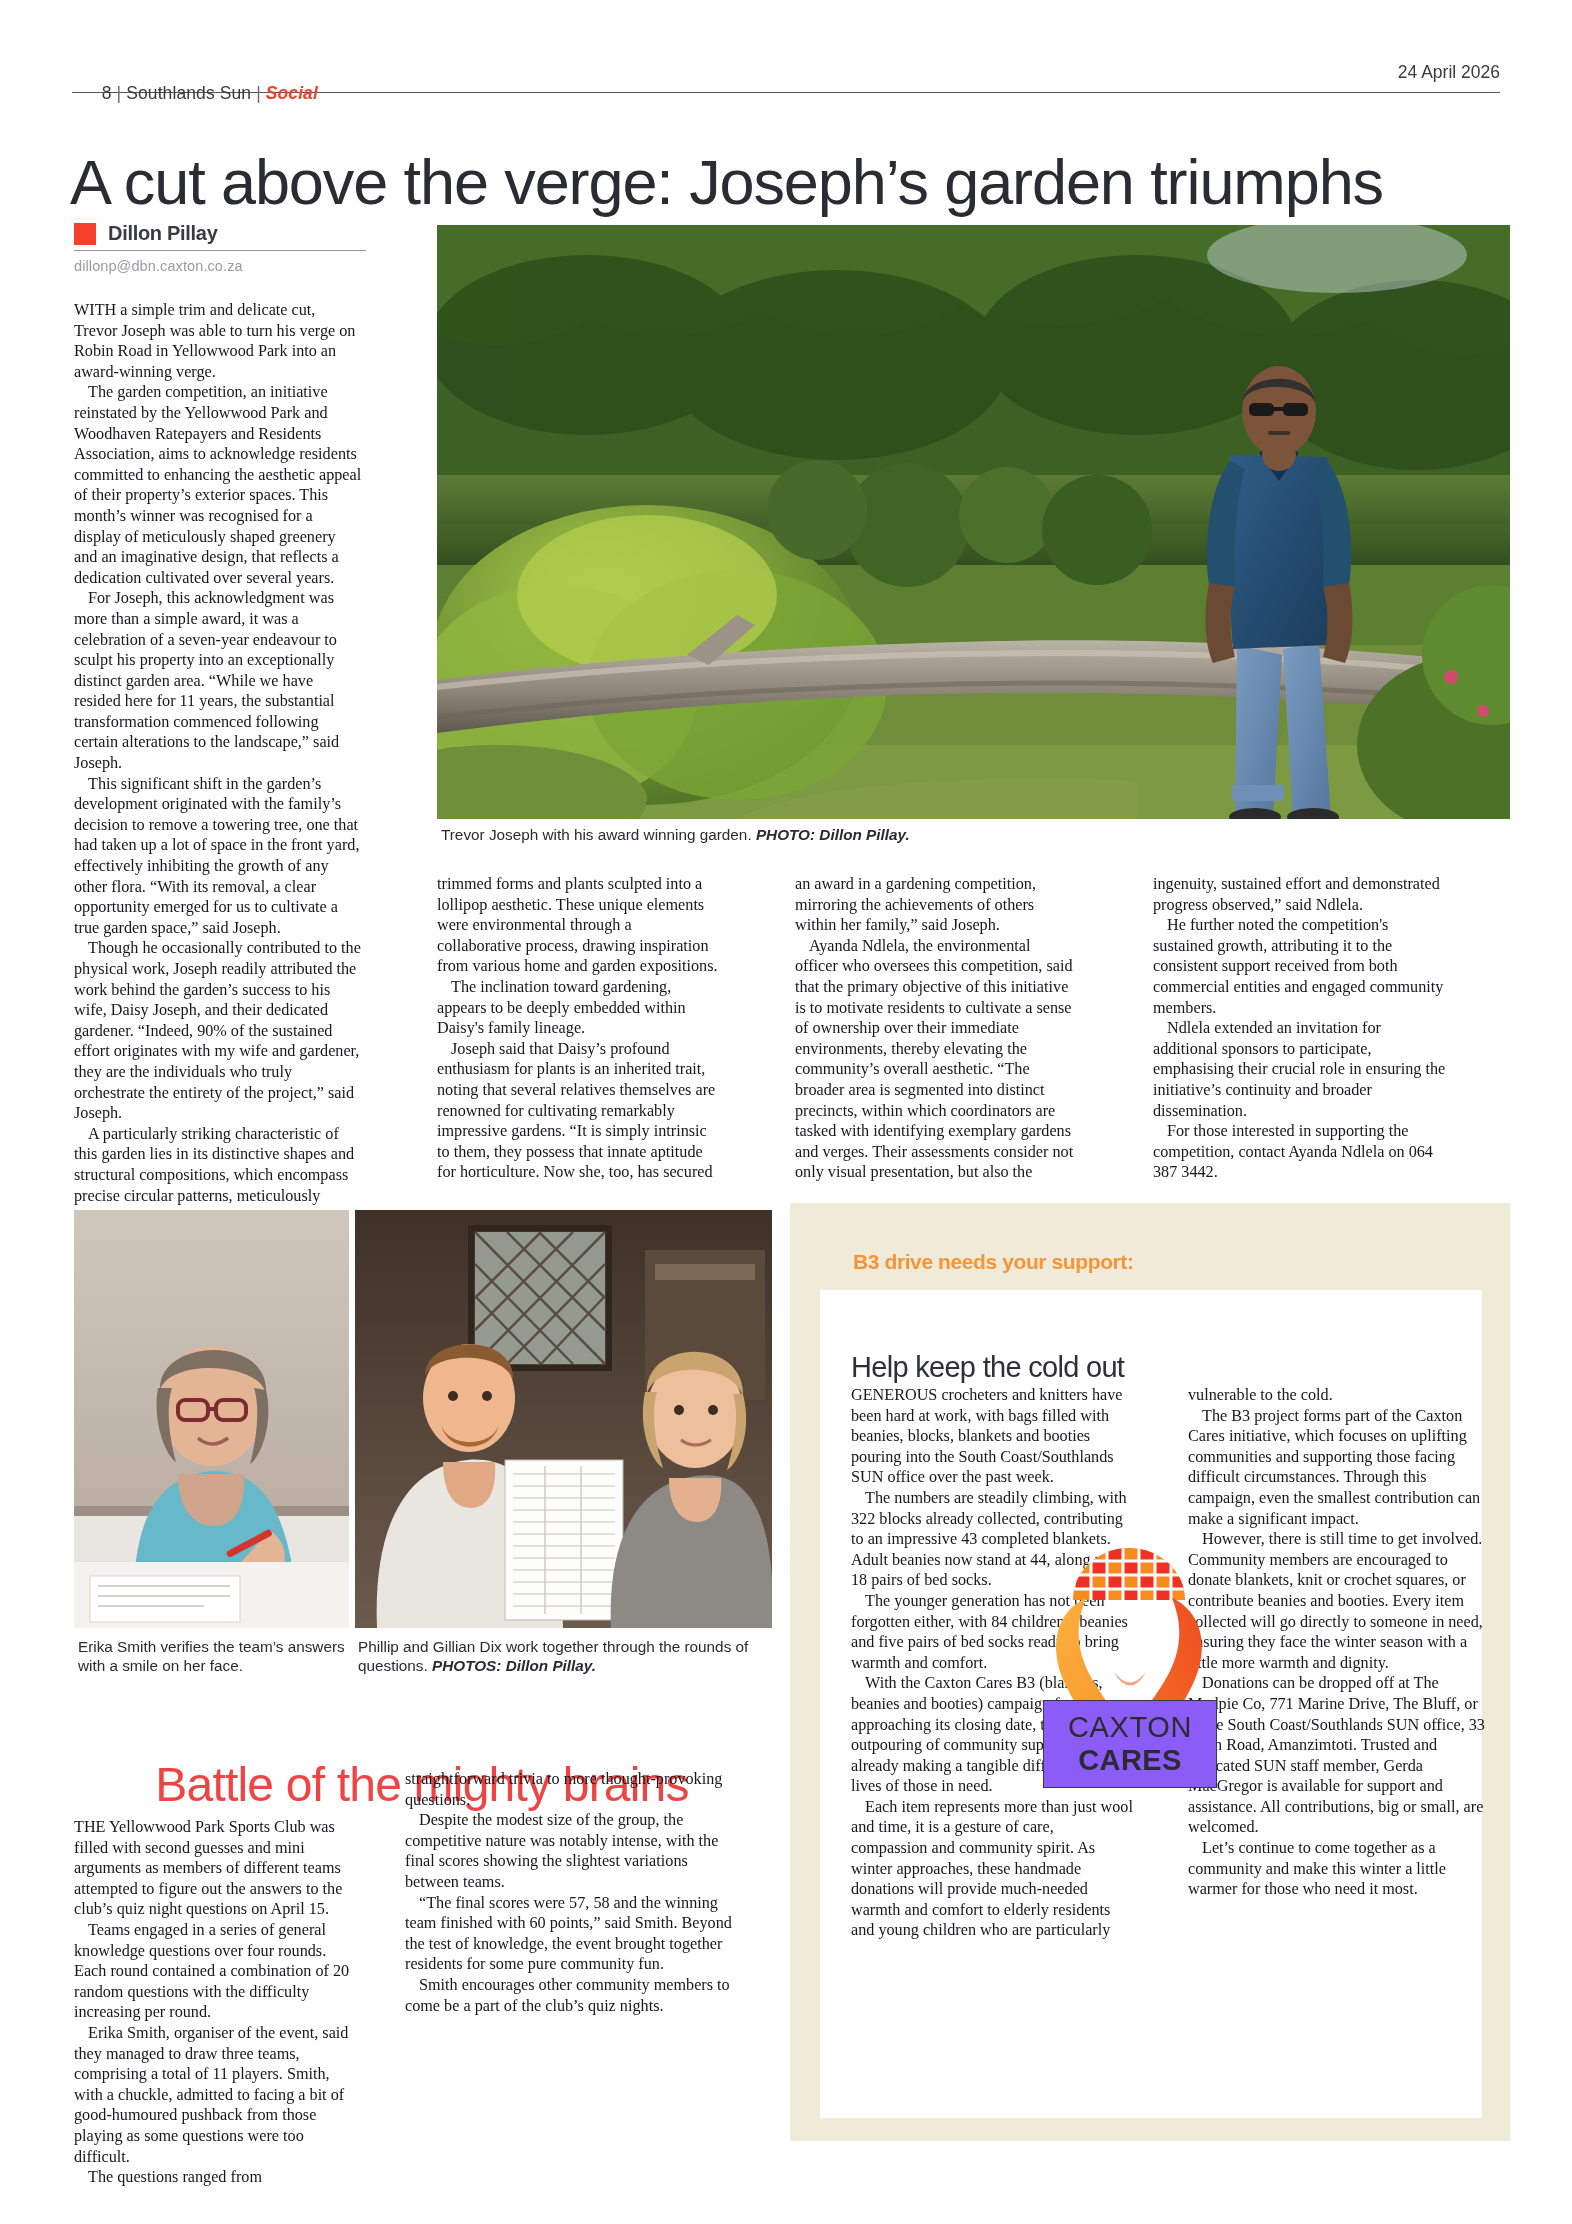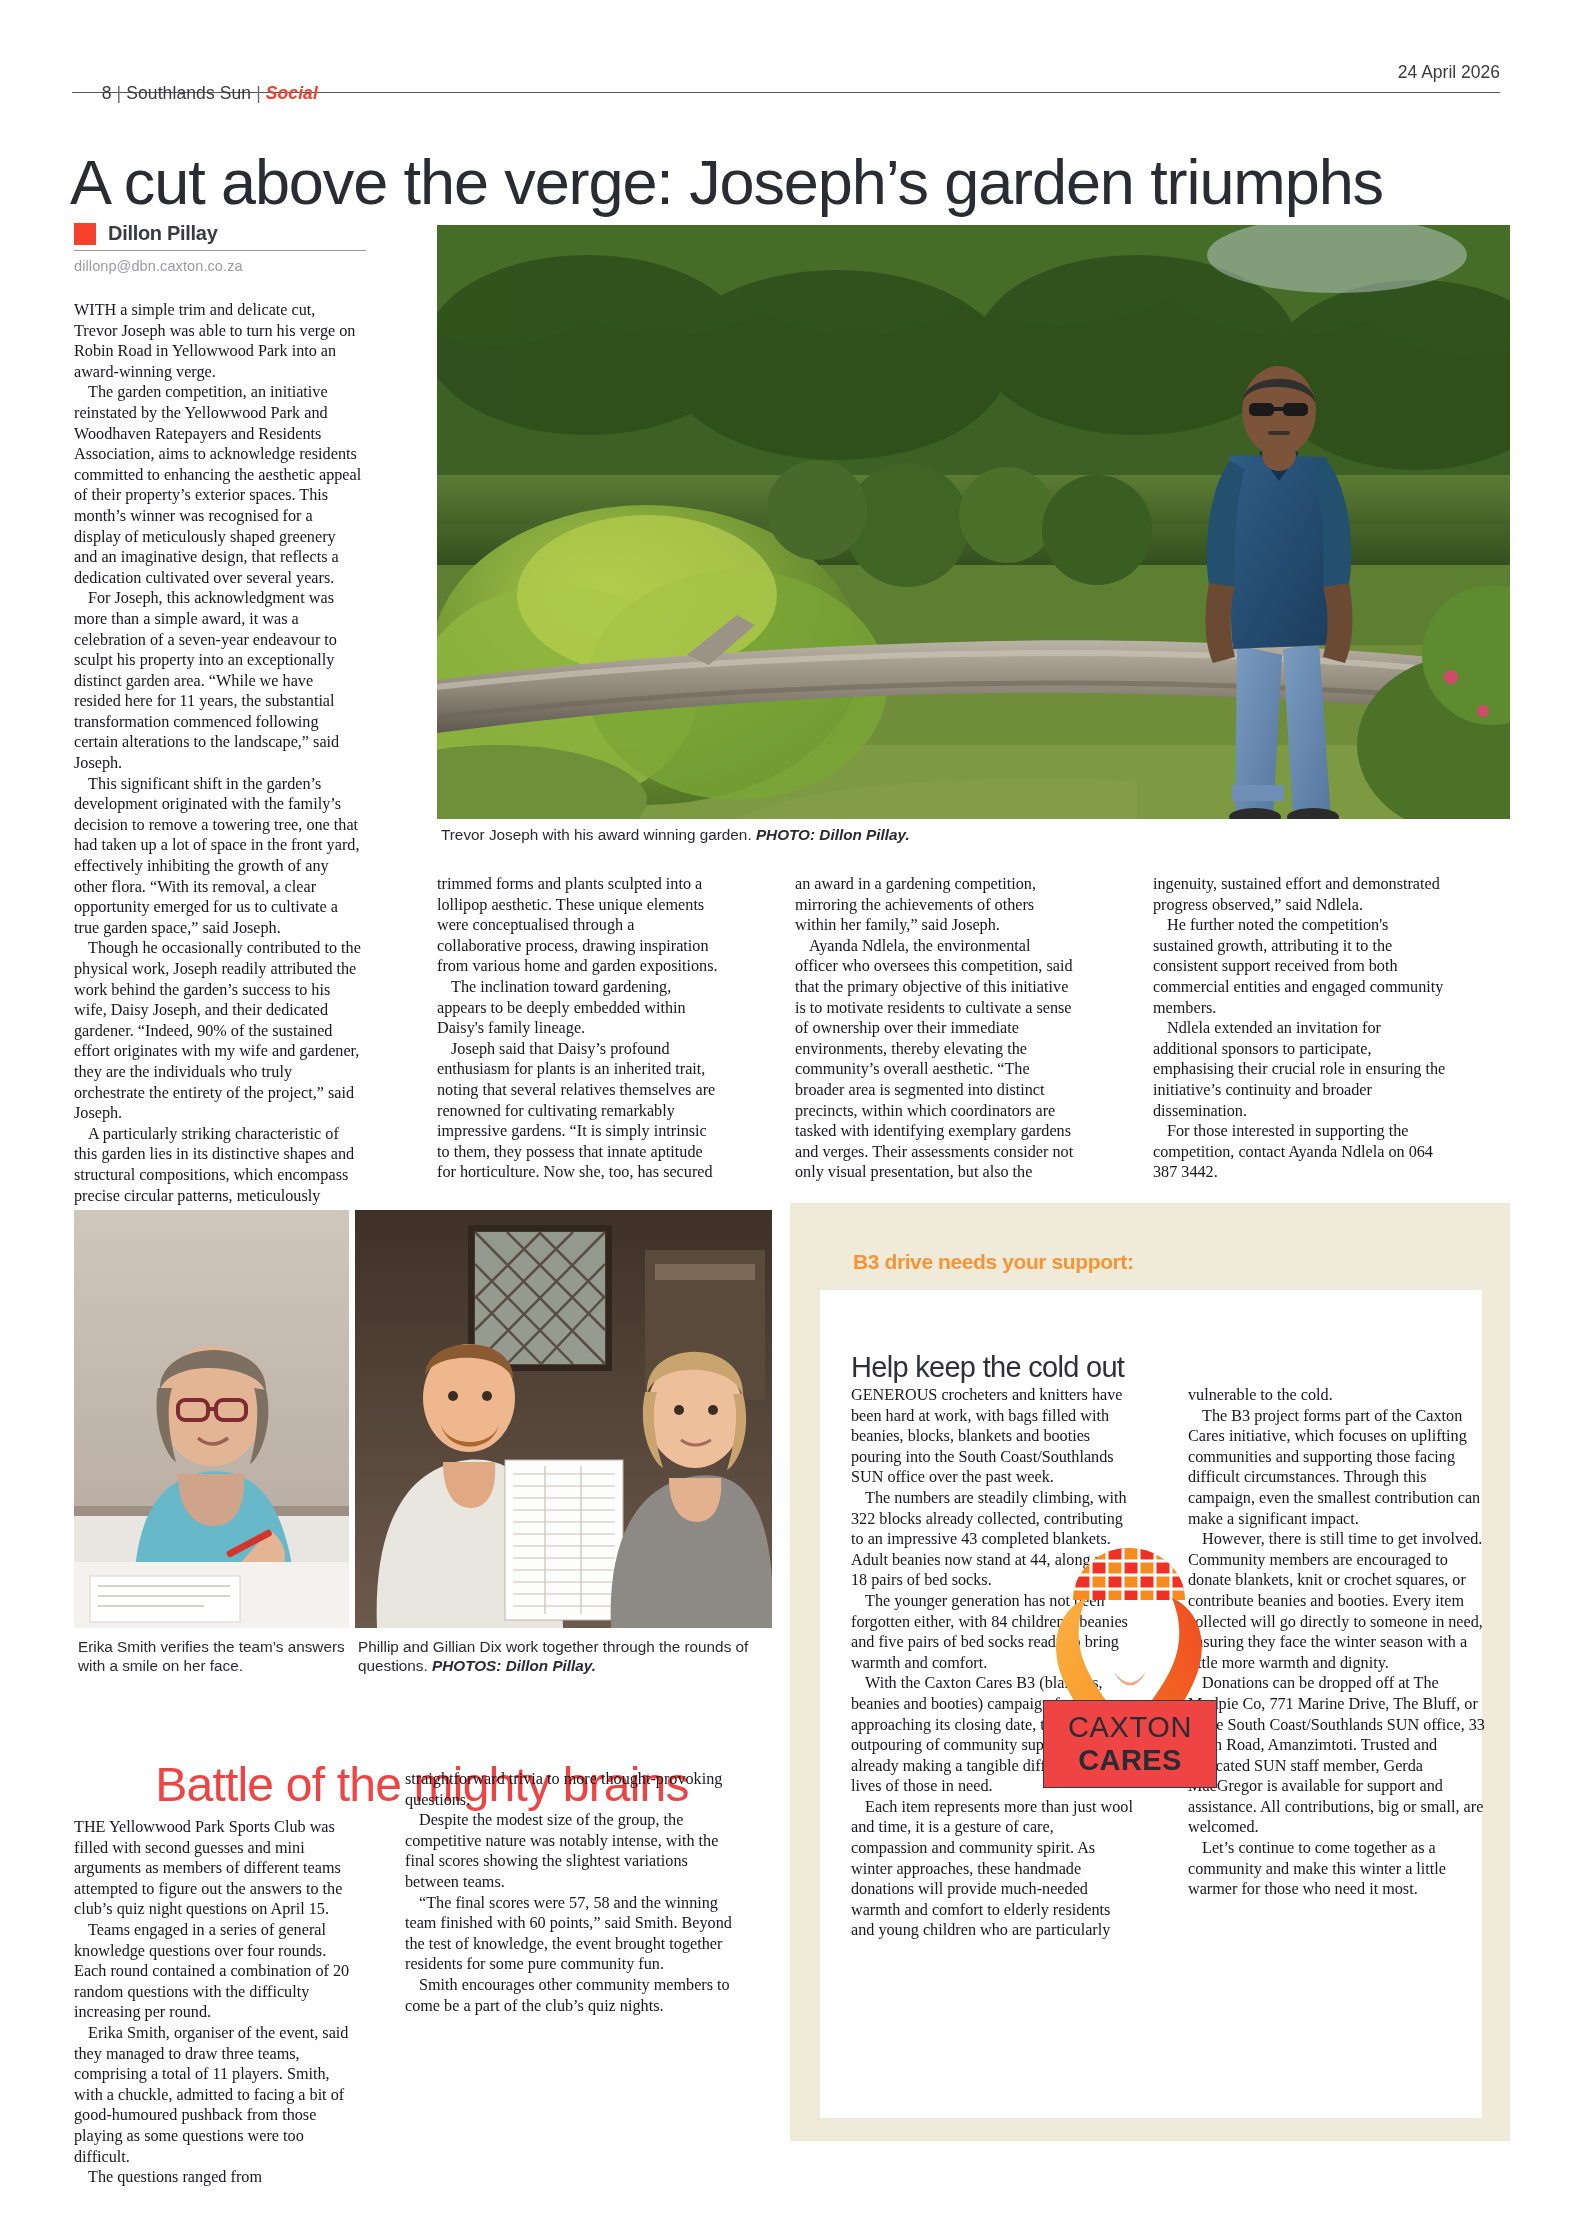--- a/index.html
+++ b/index.html
@@ -214,21 +214,21 @@
   .caxton-logo {
     position: absolute;
     left: 1042px; top: 1540px;
     width: 175px; height: 245px;
   }
   .caxton-box {
     position: absolute;
     left: 1043px; top: 1700px;
     width: 172px; height: 86px;
     border: 1.6px solid #3a3a44;
-    background: #ef4444;
+    background: #8b5cf6;
     display: flex;
     flex-direction: column;
     align-items: center;
     justify-content: center;
     font-family: "Liberation Sans", sans-serif;
     color: #2b2b33;
     line-height: 1;
   }
   .caxton-box .l1 { font-size: 29px; font-weight: 300; letter-spacing: 0.6px; }
   .caxton-box .l2 { font-size: 29px; font-weight: bold; letter-spacing: 0.4px; margin-top: 4px; }
@@ -377,21 +377,21 @@
   <div class="bodytext" id="col1-top">
     <p class="noindent">WITH a simple trim and delicate cut, Trevor Joseph was able to turn his verge on Robin Road in Yellowwood Park into an award-winning verge.</p>
     <p>The garden competition, an initiative reinstated by the Yellowwood Park and Woodhaven Ratepayers and Residents Association, aims to acknowledge residents committed to enhancing the aesthetic appeal of their property’s exterior spaces. This month’s winner was recognised for a display of meticulously shaped greenery and an imaginative design, that reflects a dedication cultivated over several years.</p>
     <p>For Joseph, this acknowledgment was more than a simple award, it was a celebration of a seven-year endeavour to sculpt his property into an exceptionally distinct garden area. “While we have resided here for 11 years, the substantial transformation commenced following certain alterations to the landscape,” said Joseph.</p>
     <p>This significant shift in the garden’s development originated with the family’s decision to remove a towering tree, one that had taken up a lot of space in the front yard, effectively inhibiting the growth of any other flora. “With its removal, a clear opportunity emerged for us to cultivate a true garden space,” said Joseph.</p>
     <p>Though he occasionally contributed to the physical work, Joseph readily attributed the work behind the garden’s success to his wife, Daisy Joseph, and their dedicated gardener. “Indeed, 90% of the sustained effort originates with my wife and gardener, they are the individuals who truly orchestrate the entirety of the project,” said Joseph.</p>
     <p>A particularly striking characteristic of this garden lies in its distinctive shapes and structural compositions, which encompass precise circular patterns, meticulously</p>
   </div>
 
   <div class="bodytext" id="col2-bot">
-    <p class="noindent">trimmed forms and plants sculpted into a lollipop aesthetic. These unique elements were conceptualised through a collaborative process, drawing inspiration from various home and garden expositions.</p>
+    <p class="noindent">trimmed forms and plants sculpted into a lollipop aesthetic. These unique elements were environmental through a collaborative process, drawing inspiration from various home and garden expositions.</p>
     <p>The inclination toward gardening, appears to be deeply embedded within Daisy's family lineage.</p>
     <p>Joseph said that Daisy’s profound enthusiasm for plants is an inherited trait, noting that several relatives themselves are renowned for cultivating remarkably impressive gardens. “It is simply intrinsic to them, they possess that innate aptitude for horticulture. Now she, too, has secured</p>
   </div>
 
   <div class="bodytext" id="col3-bot">
     <p class="noindent">an award in a gardening competition, mirroring the achievements of others within her family,” said Joseph.</p>
     <p>Ayanda Ndlela, the environmental officer who oversees this competition, said that the primary objective of this initiative is to motivate residents to cultivate a sense of ownership over their immediate environments, thereby elevating the community’s overall aesthetic. “The broader area is segmented into distinct precincts, within which coordinators are tasked with identifying exemplary gardens and verges. Their assessments consider not only visual presentation, but also the</p>
   </div>
 
   <div class="bodytext" id="col4-bot">

